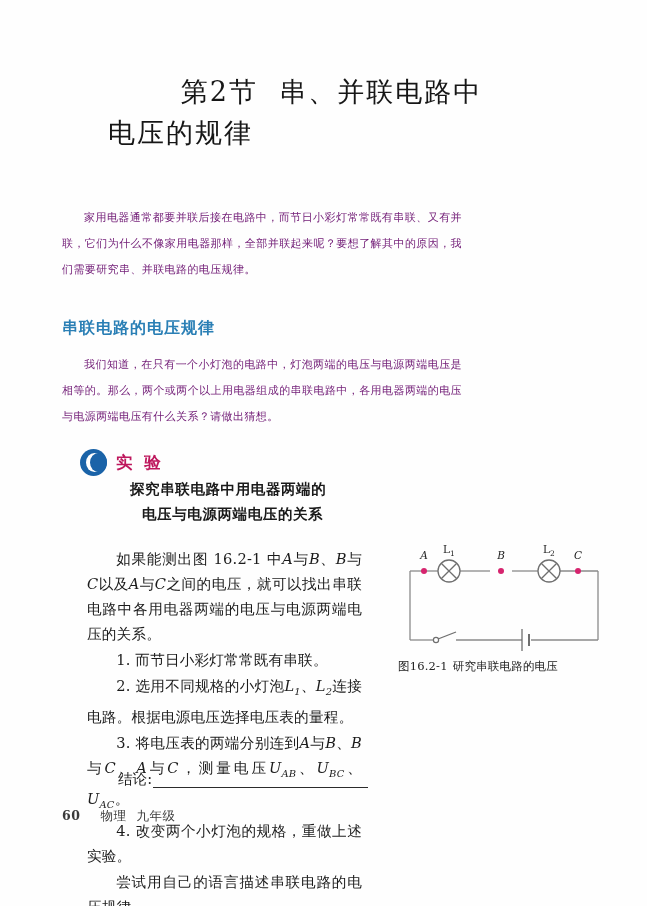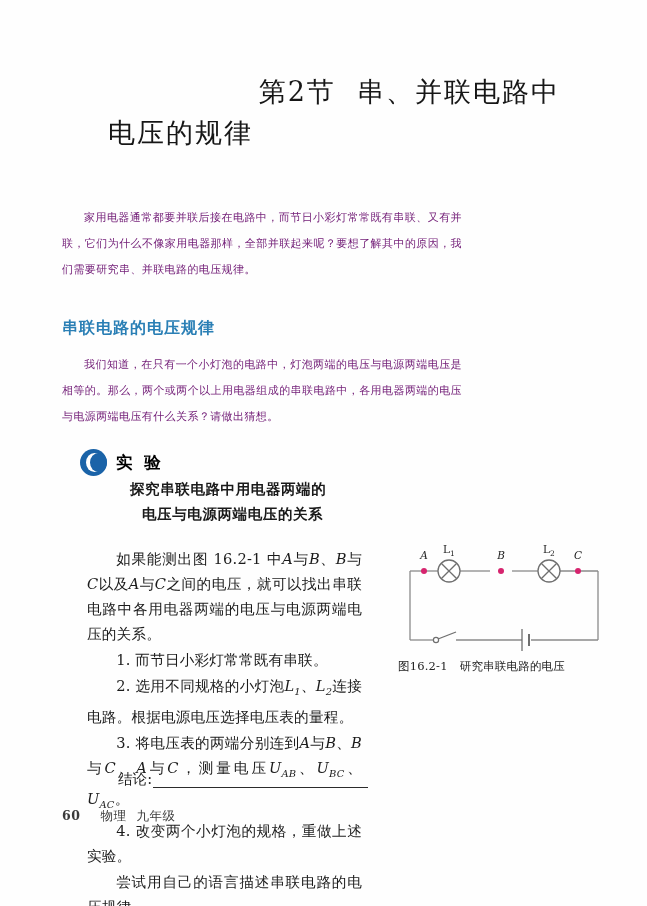--- a/index.html
+++ b/index.html
@@ -30,21 +30,21 @@
     text-align: center;
   }
   .title-line {
     font-family: "DejaVu Serif", "Liberation Serif", serif;
     font-size: 27px;
     letter-spacing: 2px;
     color: #161616;
     line-height: 1.5;
     white-space: pre;
   }
-  .title-line-1 { text-align: right; padding-left: 8px; margin-left: 35px; }
+  .title-line-1 { text-align: center; padding-left: 8px; margin-left: 35px; }
   .title-line-2 { text-align: left; padding-left: 48px; }
 
   
   .para {
     position: absolute;
     width: 400px;
     font-size: 11px;
     line-height: 26px;
     text-align: justify;
     text-justify: inter-character;
@@ -98,21 +98,21 @@
     background: #1a63a8;
     z-index: 2;
   }
   .exp-title {
     position: absolute;
     left: 116px;
     top: 452px;
     font-size: 16.5px;
     font-weight: bold;
     letter-spacing: 3px;
-    color: #000000;
+    color: #be185d;
     font-family: "DejaVu Sans", "Liberation Sans", sans-serif;
   }
   .exp-sub {
     position: absolute;
     left: 130px;
     width: 300px;
     font-size: 14.5px;
     font-weight: bold;
     line-height: 25px;
     letter-spacing: 0.6px;
@@ -171,21 +171,21 @@
   .figure-caption {
     position: absolute;
     left: 398px;
     top: 659px;
     width: 215px;
     font-size: 11.5px;
     color: #222;
     letter-spacing: 0.2px;
     white-space: nowrap;
   }
-  .figure-caption .capnum { margin-right: 12px; }
+  .figure-caption .capnum { margin-right: 5px; }
 
   
   .footer {
     position: absolute;
     left: 62px;
     top: 808px;
     font-size: 12.5px;
     color: #3a3a3a;
     letter-spacing: 0.5px;
   }

